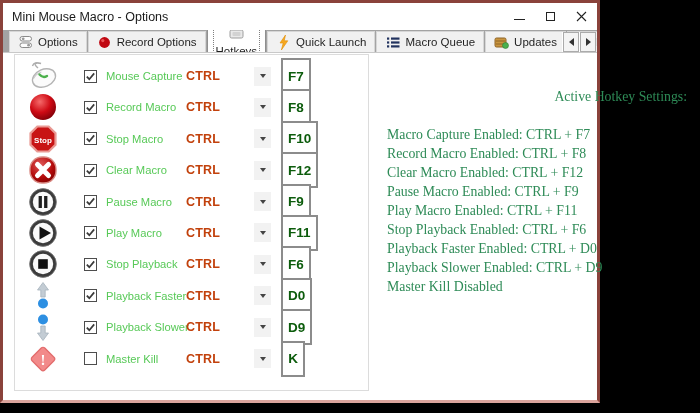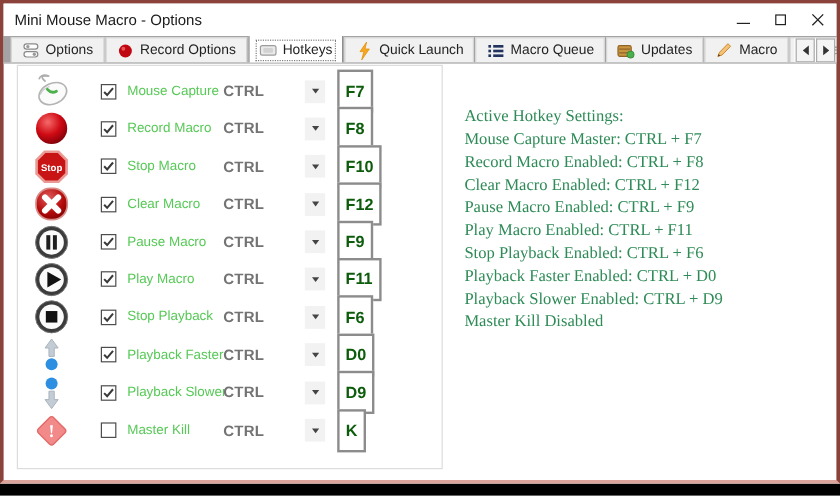--- a/index.html
+++ b/index.html
@@ -2,21 +2,21 @@
 <html><head>
 <meta charset="utf-8">
 <style>
   html,body{margin:0;padding:0;}
   body{
     width:700px;height:413px;background:#000;position:relative;overflow:hidden;
     font-family:"Liberation Sans",sans-serif;
     -webkit-font-smoothing:antialiased;
   }
   .window{
-    position:absolute;left:0;top:0;width:700px;height:403px;box-sizing:border-box;
+    position:absolute;left:0;top:0;width:600px;height:403px;box-sizing:border-box;
     background:#fff;
     border:3px solid #8a423b;border-bottom:3px solid #dba49c;
   }
   
   .titlebar{height:27px;display:flex;align-items:center;background:#fff;}
   .title{font-size:12.5px;color:#1a1a1a;padding-left:9px;}
   .win-controls{margin-left:auto;display:flex;height:100%;}
   .win-btn{width:31px;height:100%;display:flex;align-items:center;justify-content:center;cursor:default;}
   .glyph-min{width:11px;height:1px;background:#222;margin-top:6px;}
   .glyph-max{width:9px;height:9px;border:1px solid #222;box-sizing:border-box;background:#fff;}
@@ -28,21 +28,21 @@
     background:#a3a3a3;white-space:nowrap;overflow:hidden;
   }
   .tab{
     display:flex;align-items:center;height:20px;padding:0 6px;
     background:#f1f1f1;border:1px solid #d6d6d6;border-bottom:none;
     margin-right:1px;flex:0 0 auto;cursor:default;
   }
   .tab-inner{display:flex;align-items:center;gap:5px;padding:1px 2px;}
   .tab-label{font-size:11.5px;color:#1f1f1f;}
   .tab.selected{background:#fff;height:23px;margin-bottom:-1px;border-color:#8f8f8f;z-index:2;position:relative;}
-  .tab.selected .tab-inner{outline:1px dotted #808080;}
+  .tab.selected .tab-inner{outline:1px dotted #808080;flex-direction:column;}
   .tab-icon{display:inline-flex;width:15px;height:14px;align-items:center;justify-content:center;}
   .tab-icon svg{display:block;}
   .tab-scroll{
     position:absolute;right:1px;top:2px;display:flex;gap:1px;z-index:5;background:#fff;padding-left:1px;
   }
   .scroll-btn{
     width:16px;height:20px;background:#f4f4f4;border:1px solid #ababab;box-sizing:border-box;
     display:flex;align-items:center;justify-content:center;cursor:default;
   }
   .tri-left{width:0;height:0;border-style:solid;border-width:4px 5px 4px 0;border-color:transparent #333 transparent transparent;}
@@ -57,36 +57,36 @@
     grid-template-columns:56px 22px 80px 68px 27px 46px;
     padding-left:13px;
   }
   .hk-icon{display:flex;align-items:center;width:56px;height:30px;}
   .hk-icon svg{display:block;}
   .checkbox{
     width:13px;height:13px;border:1px solid #4d4d4d;background:#fff;box-sizing:border-box;
     display:flex;align-items:center;justify-content:center;cursor:default;
   }
   .hk-label{font-size:11.2px;color:#57c957;white-space:nowrap;}
-  .hk-mod{font-size:12.5px;font-weight:bold;color:#737373;letter-spacing:.2px;}
+  .hk-mod{font-size:12.5px;font-weight:bold;color:#c2410c;letter-spacing:.2px;}
   .dropdown{
     width:17px;height:19px;background:#f2f2f2;display:flex;align-items:center;justify-content:center;cursor:default;
   }
   .dd-arrow{width:0;height:0;border-style:solid;border-width:4px 3.5px 0 3.5px;border-color:#444 transparent transparent transparent;}
   .keybox{
     min-width:24px;padding:16px 5px;height:23px;border:2px solid #8c8c8c;background:#fff;box-sizing:border-box;
     display:inline-flex;align-items:center;justify-content:center;
     font-size:13.5px;font-weight:bold;color:#0c5c0c;justify-self:start;
   }
   
   .summary{
     position:absolute;left:384px;top:84px;width:300px;
     font-family:"Liberation Serif",serif;color:#2e8b57;font-size:13.8px;line-height:19px;
   }
-  .summary-title{}
+  .summary-title{margin-bottom:19px;text-align:right;}
   .summary-line{white-space:nowrap;}
 </style>
 </head>
 <body>
 
 <div class="window">
 
   <div class="titlebar">
     <span class="title">Mini Mouse Macro - Options</span>
     <div class="win-controls">
@@ -419,21 +419,21 @@
         <div class="dropdown">
           <span class="dd-arrow"></span>
         </div>
         <div class="keybox">K</div>
       </div>
     </div>
 
   <div class="summary">
     <div class="summary-title">Active Hotkey Settings:</div>
     <div id="summary-lines">
-        <div class="summary-line">Mouse Capture Master: CTRL + F7</div>
+        <div class="summary-line">Macro Capture Enabled: CTRL + F7</div>
         <div class="summary-line">Record Macro Enabled: CTRL + F8</div>
         <div class="summary-line">Clear Macro Enabled: CTRL + F12</div>
         <div class="summary-line">Pause Macro Enabled: CTRL + F9</div>
         <div class="summary-line">Play Macro Enabled: CTRL + F11</div>
         <div class="summary-line">Stop Playback Enabled: CTRL + F6</div>
         <div class="summary-line">Playback Faster Enabled: CTRL + D0</div>
         <div class="summary-line">Playback Slower Enabled: CTRL + D9</div>
         <div class="summary-line">Master Kill Disabled</div>
       </div>
   </div>

